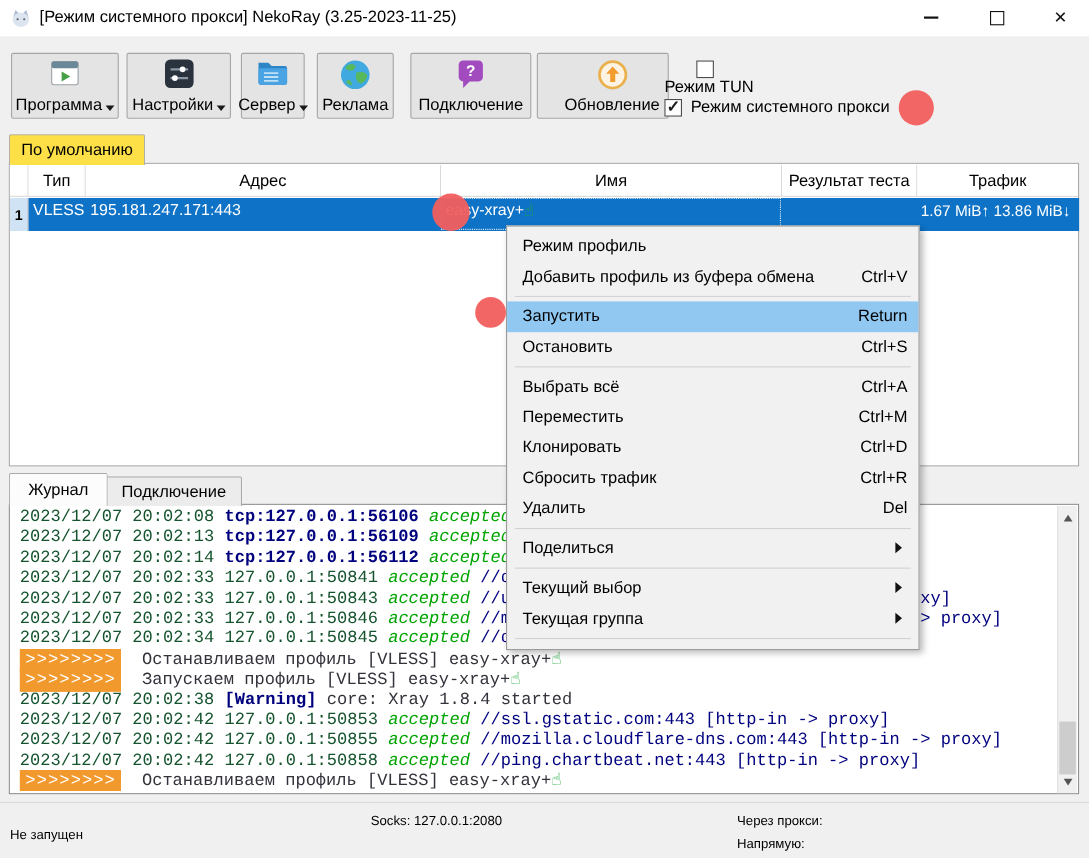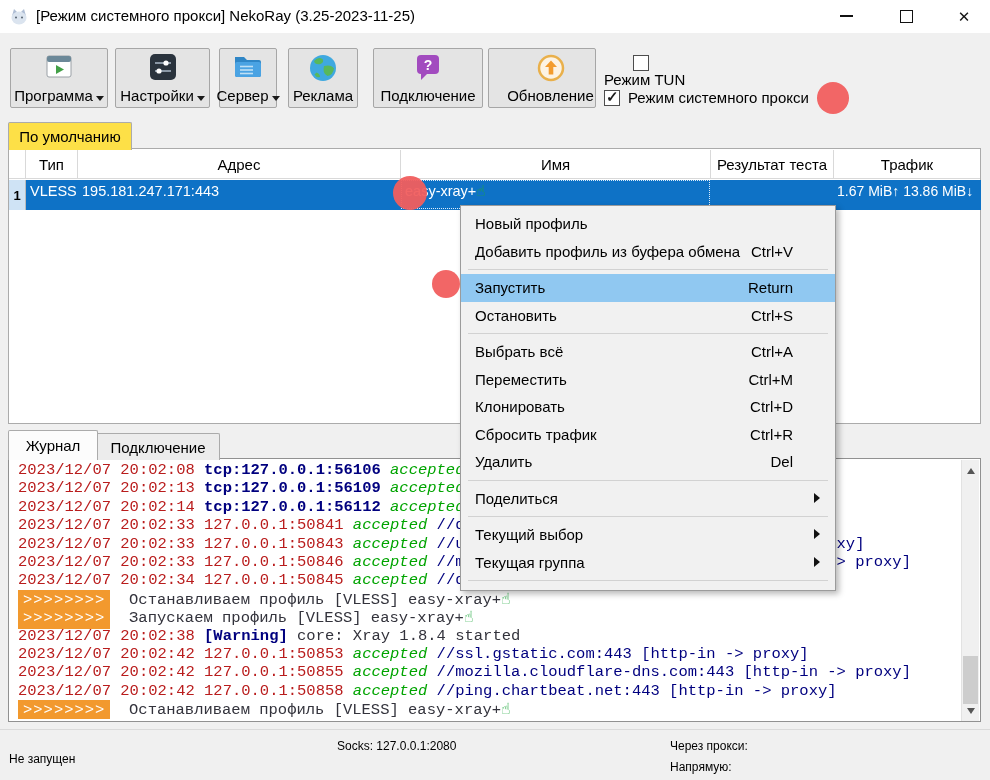--- a/index.html
+++ b/index.html
@@ -35,33 +35,33 @@
            display:flex;align-items:center;justify-content:center;font-size:13px;font-weight:bold;box-sizing:border-box;}
   .rowbg{position:absolute;left:17px;top:0;width:955px;height:30px;background:#0e72c6;}
   .cell{position:absolute;top:0;height:21px;display:flex;align-items:center;color:#fff;font-size:14.5px;white-space:nowrap;}
   .focuscell{position:absolute;left:392px;top:0;width:309px;height:29px;border:1px dotted #dcedfb;box-sizing:border-box;}
   
   .menu{position:absolute;left:460px;top:205px;width:376px;background:#f1f1f1;border:1px solid #9b9b9b;
         box-shadow:3px 3px 6px rgba(0,0,0,.28);padding:4px 0 5px 0;box-sizing:border-box;z-index:50;}
   .mi{height:27.5px;display:flex;align-items:center;padding:0 10px 0 14px;font-size:15px;position:relative;}
   .mi.hl{background:#90c8f1;}
   .mi .ml{white-space:nowrap;}
-  .mi .sc{margin-left:auto;margin-right:32px;white-space:nowrap;}
+  .mi .sc{margin-left:auto;margin-right:0;white-space:nowrap;}
   .mi .arr{position:absolute;right:10px;top:8px;width:0;height:0;border:5px solid transparent;border-left:6px solid #111;}
   .msep{height:1px;background:#d2d2d2;margin:4px 7px;}
   
   .ltab-active{position:absolute;left:8px;top:430px;width:88px;height:29px;background:#fcfcfc;border:1px solid #ababab;border-bottom:none;
         border-radius:2px 2px 0 0;display:flex;align-items:center;justify-content:center;font-size:15px;z-index:6;}
   .ltab{position:absolute;left:96px;top:433px;width:122px;height:26px;background:#ececec;border:1px solid #ababab;border-bottom:none;
         border-radius:2px 2px 0 0;display:flex;align-items:center;justify-content:center;font-size:15px;z-index:5;}
   .logpane{position:absolute;left:8px;top:458px;width:973px;height:264px;background:#ffffff;border:1px solid #919191;box-sizing:border-box;z-index:4;}
   .log{position:absolute;left:1px;top:2px;width:952px;height:258px;overflow:hidden;
        font-family:"Liberation Mono","DejaVu Sans Mono",monospace;font-size:15.5px;line-height:18.4px;}
   .ll{white-space:pre;height:18.4px;padding-left:8px;}
-  .t{color:#b91c1c;}
+  .t{color:#14532d;}
   .b{color:#00007f;font-weight:bold;}
   .g{color:#00a400;font-style:italic;}
   .n{color:#00007f;}
   .p{color:#33333c;}
   .chev{background:#f2992e;color:#fff;padding:1px 5px 2px 5px;letter-spacing:1px;}
   .hand{color:#1fa83c;font-family:"DejaVu Sans",sans-serif;font-style:normal;}
   
   .sbar{position:absolute;right:1px;top:1px;width:17px;height:261px;background:#f0f0f0;border-left:1px solid #e2e2e2;}
   .sb-btn{position:absolute;left:0;width:17px;height:17px;display:flex;align-items:center;justify-content:center;}
   .tri-up{width:0;height:0;border:4.5px solid transparent;border-bottom:6px solid #555;}
@@ -158,21 +158,21 @@
     <svg width="30" height="30" viewBox="0 0 30 30">
       <rect x="4" y="2" width="22" height="19" rx="4" fill="#a24bbf"></rect>
       <polygon points="8,19 8,27 16,19" fill="#a24bbf"></polygon>
       <text x="15" y="16.5" font-size="14" fill="#fff" text-anchor="middle" font-weight="bold" font-family="Liberation Sans, sans-serif">?</text>
     </svg>
     <span class="lbl">
         <span>Подключение</span>
       </span>
   </div>
 
-  <div class="tbtn" style="left:488px;width:108px;padding-left:19px;">
+  <div class="tbtn" style="left:488px;width:120px;padding-left:19px;">
     <svg width="30" height="30" viewBox="0 0 30 30">
       <circle cx="15" cy="15" r="12" fill="#fdf3e3" stroke="#e9b04b" stroke-width="2.5"></circle>
       <polygon points="15,7.5 21,14 17.3,14 17.3,21.5 12.7,21.5 12.7,14 9,14" fill="#f39c2e"></polygon>
     </svg>
     <span class="lbl">
         <span>Обновление</span>
       </span>
   </div>
 
   <div class="cbrow" style="top:55px;flex-direction:column;">
@@ -243,21 +243,21 @@
         </div>
       <div class="sb-thumb"></div>
       <div class="sb-btn" style="bottom:0;">
           <div class="tri-dn"></div>
         </div>
     </div>
   </div>
 
   <div class="menu">
       <div class="mi">
-        <span class="ml">Новый профиль</span>
+        <span class="ml">Режим профиль</span>
       </div>
       <div class="mi">
         <span class="ml">Добавить профиль из буфера обмена</span>
         <span class="sc">Ctrl+V</span>
       </div>
       <div class="msep"></div>
       <div class="mi hl">
         <span class="ml">Запустить</span>
         <span class="sc">Return</span>
       </div>

